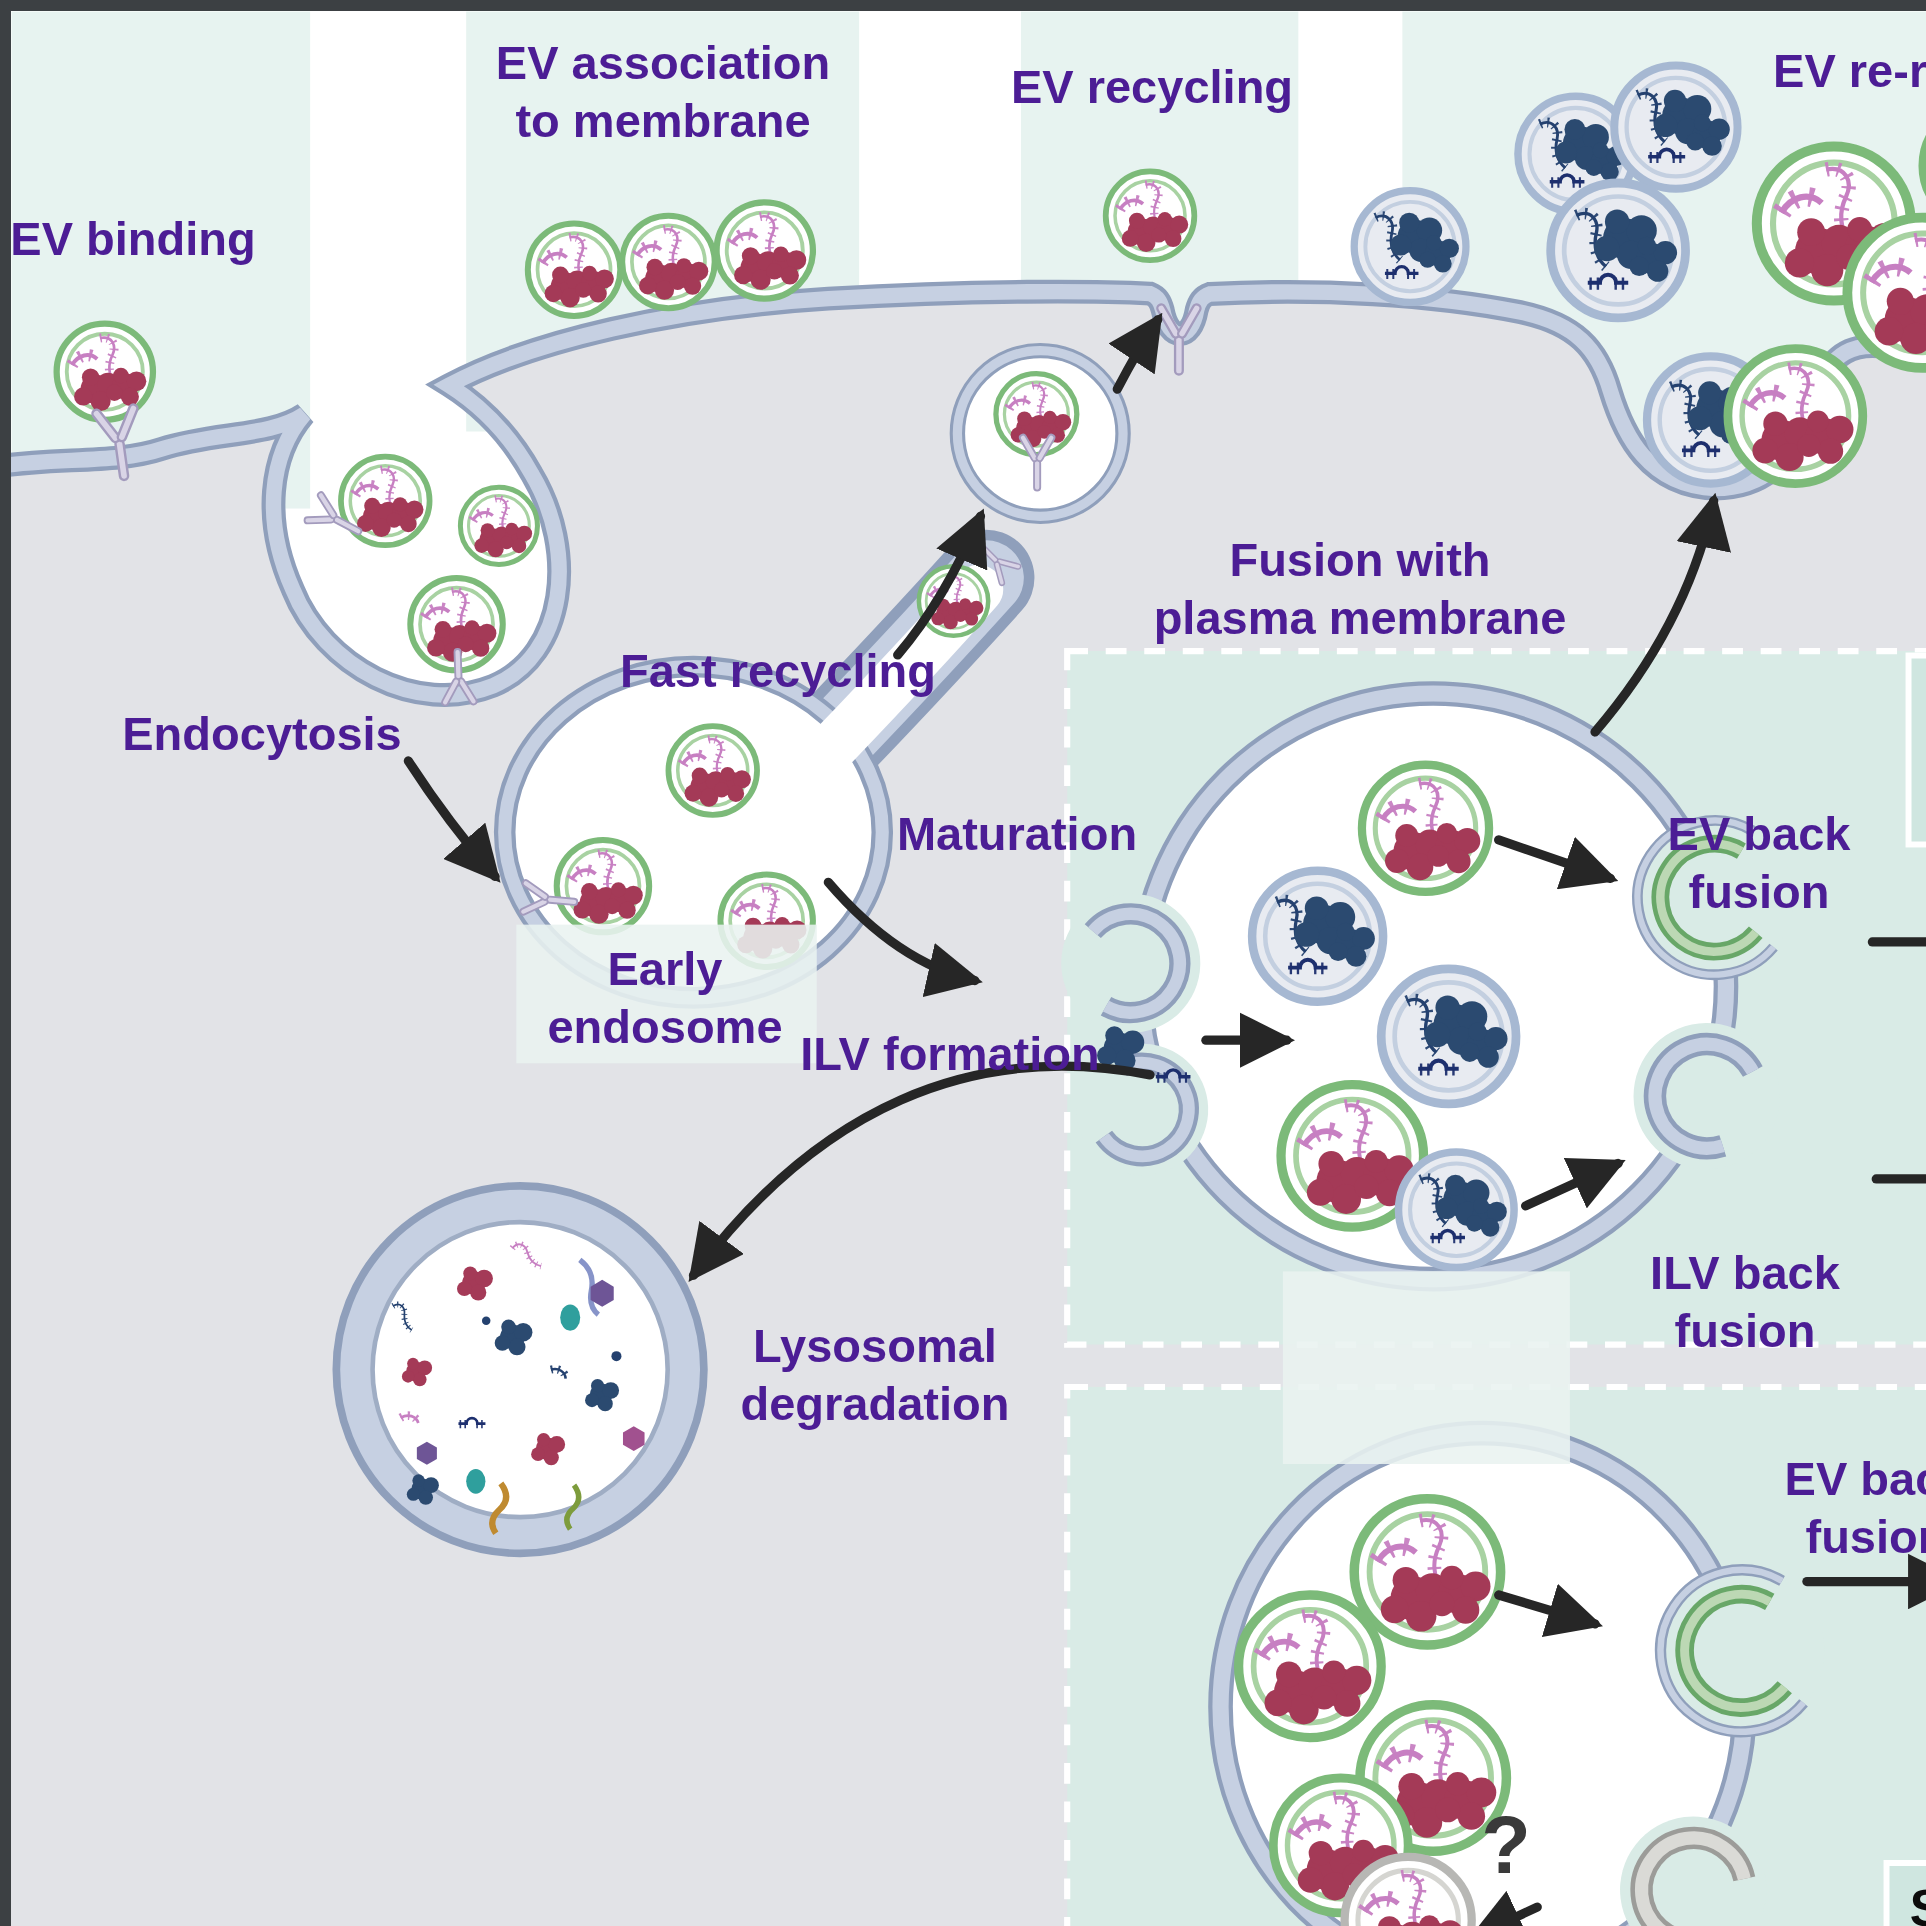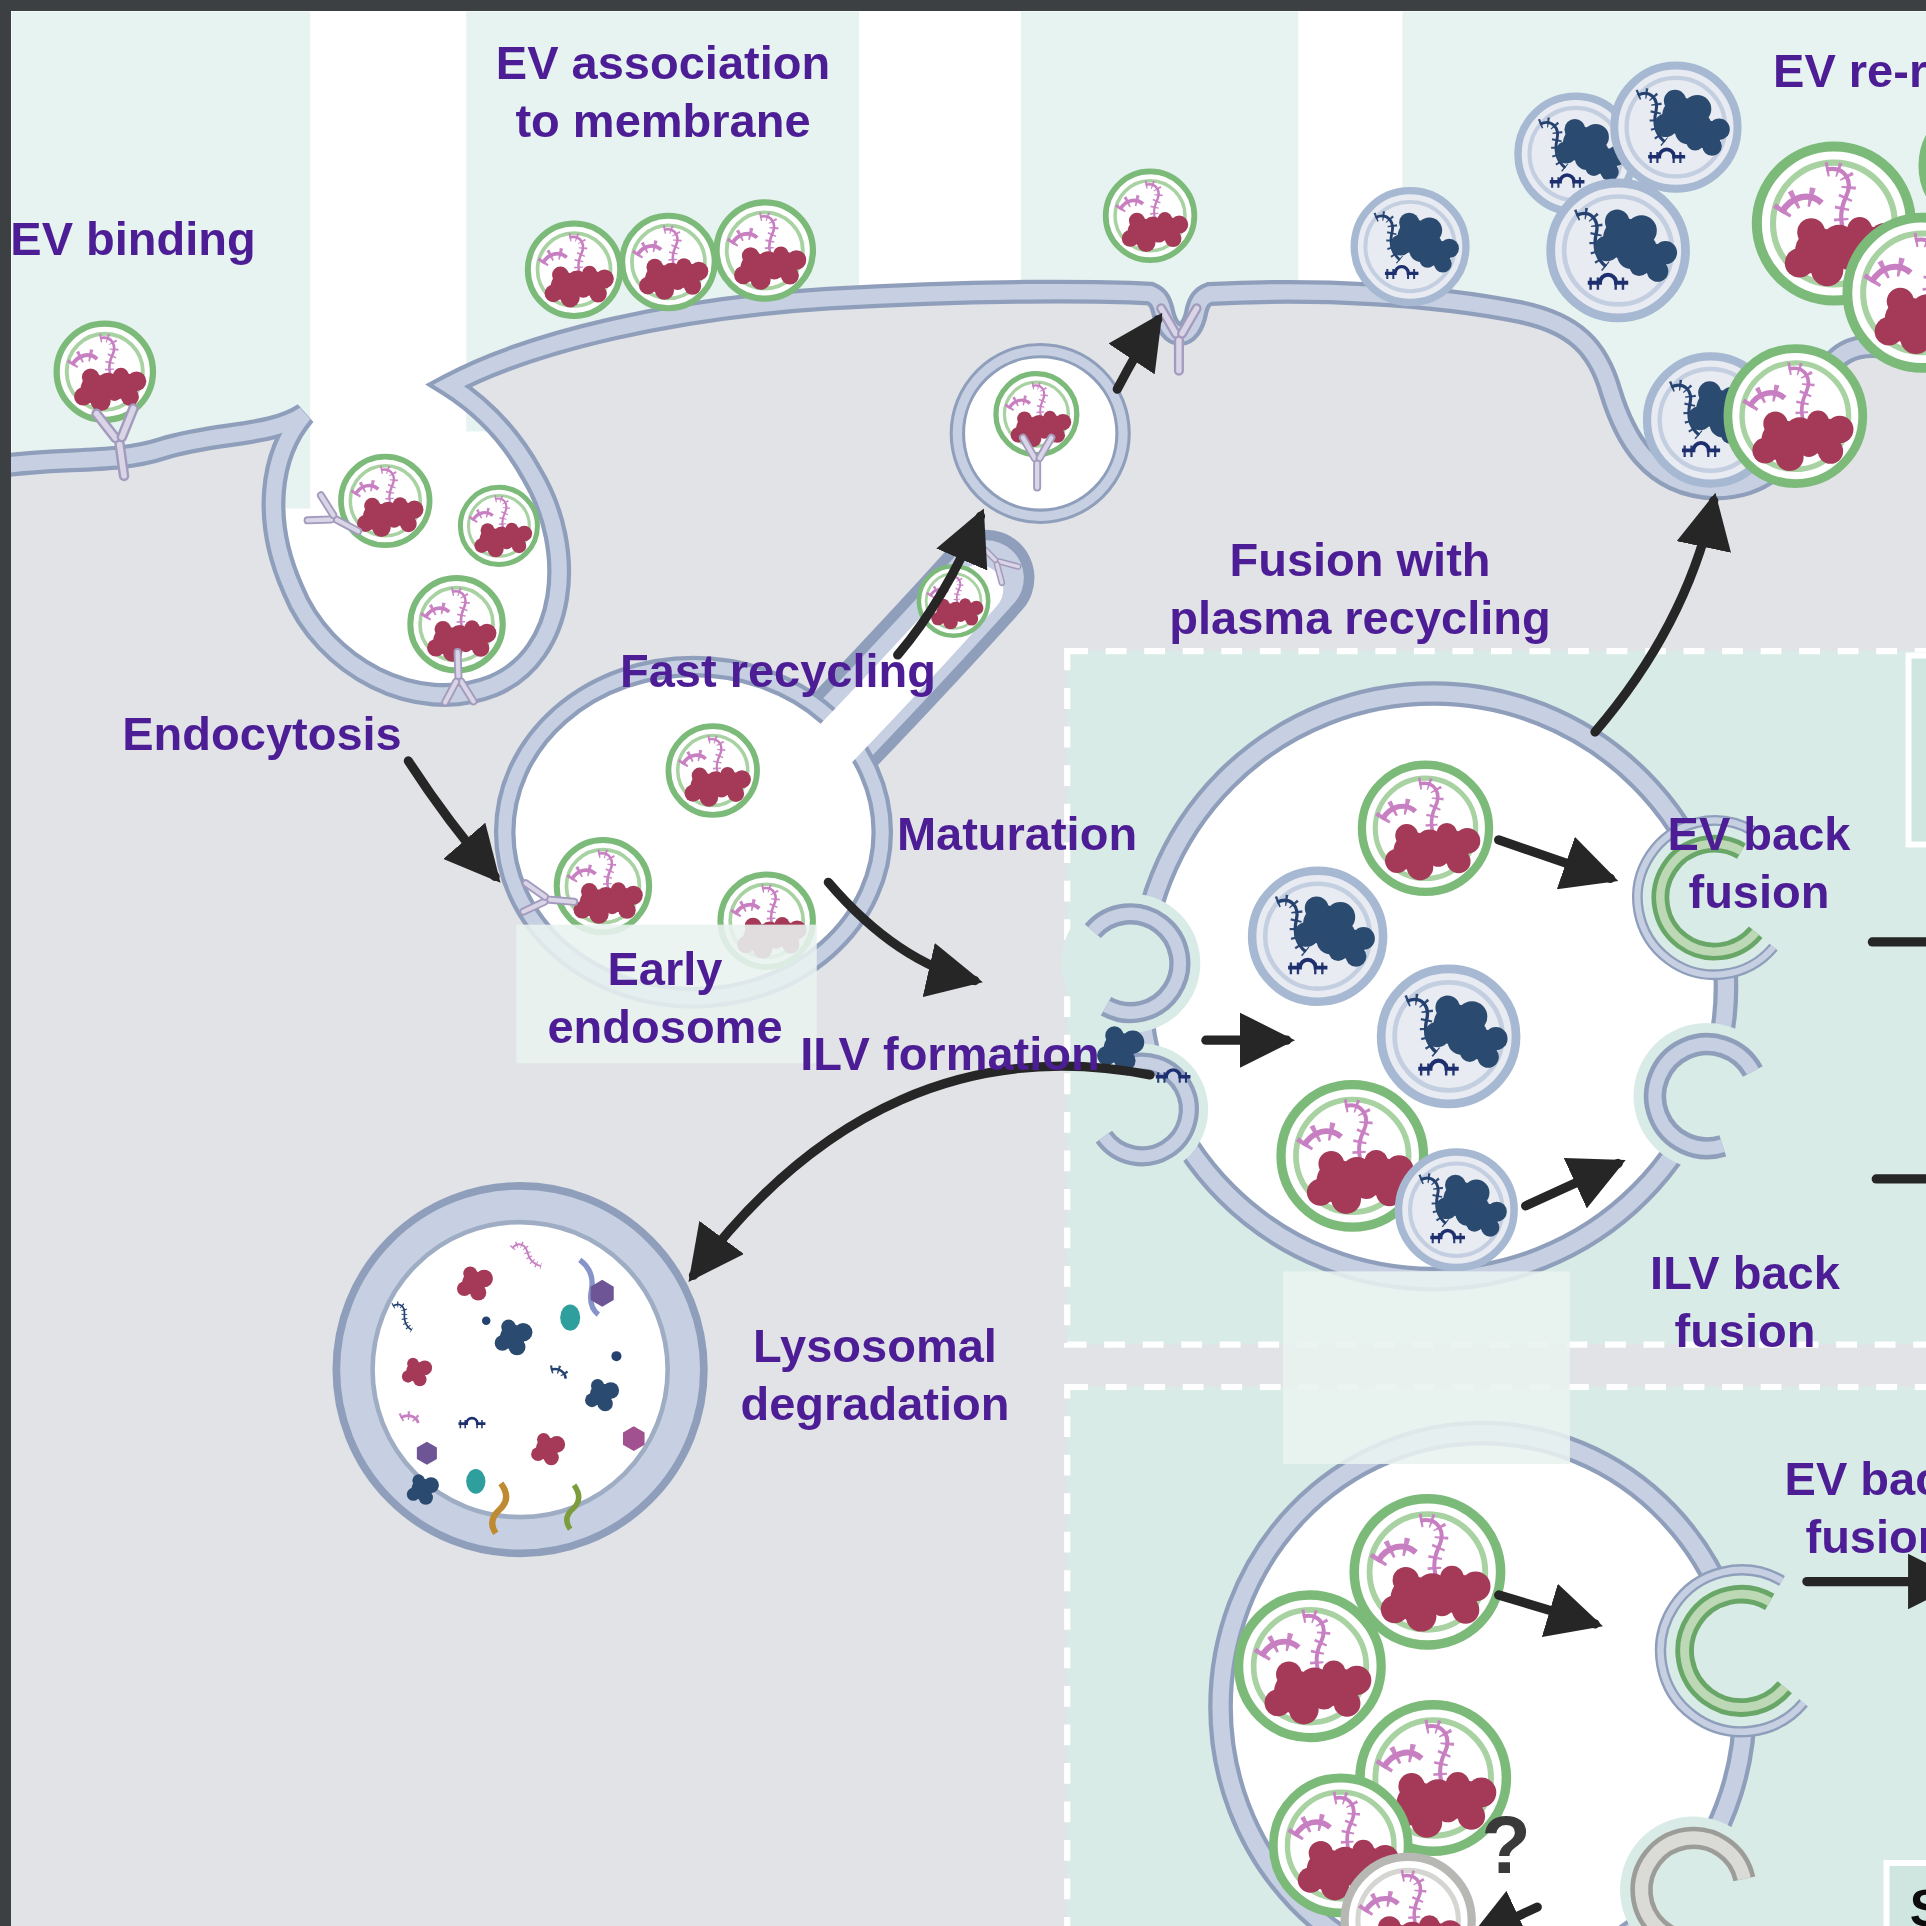--- a/index.html
+++ b/index.html
@@ -333,25 +333,26 @@
   <g>
     <rect x="230" y="5945" width="1255" height="1075" fill="#f8f9fa" stroke="#8d9296" stroke-width="16"></rect>
     <use href="#ilv" transform="translate(475,6240) scale(1.75)"></use>
     <use href="#ev" transform="translate(475,6690) scale(1.75)"></use>
   </g>
 </svg>
 
 <div class="label" style="left:133px;top:239px;">EV binding</div>
 <div class="label" style="left:663px;top:92px;">EV association
 to membrane</div>
+<div class="label" style="left:1152px;top:87px;">EV recycling</div>
 <div class="label" style="left:1922px;top:71px;">EV re-release</div>
 <div class="label" style="left:262px;top:734px;">Endocytosis</div>
 <div class="label" style="left:778px;top:671px;">Fast recycling</div>
 <div class="label" style="left:1360px;top:589px;">Fusion with
-plasma recycling</div>
+plasma membrane</div>
 <div class="label" style="left:1017px;top:834px;">Maturation</div>
 <div class="label" style="left:950px;top:1054px;">ILV formation</div>
 <div class="label" style="left:665px;top:998px;">Early
 endosome</div>
 <div class="label" style="left:1759px;top:863px;">EV back
 fusion</div>
 
 <div class="label" style="left:1745px;top:1302px;">ILV back
 fusion</div>
 <div class="label" style="left:847px;top:1375px;margin-left:28px;">Lysosomal

